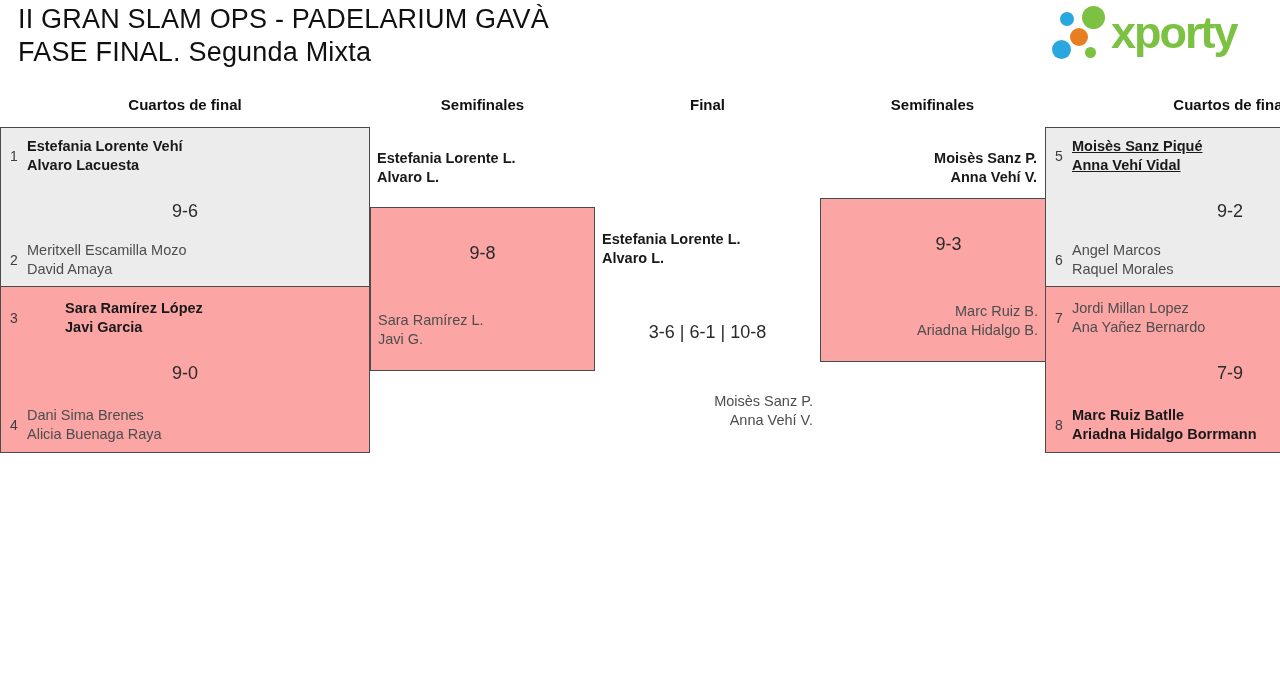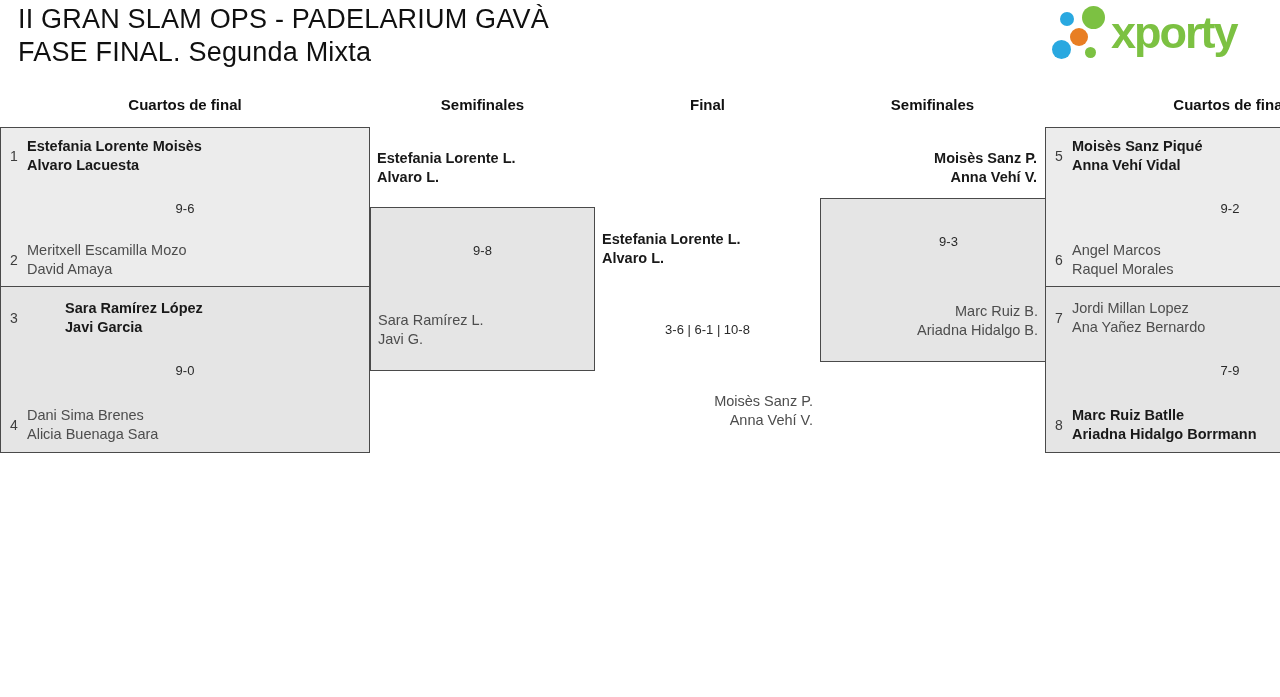--- a/index.html
+++ b/index.html
@@ -20,29 +20,29 @@
   .dot-green-big   { left:34px; top:6px;  width:23px; height:23px; background:#7CC142; }
   .dot-orange      { left:22px; top:28px; width:18px; height:18px; background:#E87E23; }
   .dot-blue-big    { left:4px;  top:40px; width:19px; height:19px; background:#29A8E0; }
   .dot-green-small { left:37px; top:47px; width:11px; height:11px; background:#7CC142; }
   .logo-text { position:absolute; left:63px; top:8px; font-size:45px; font-weight:800; letter-spacing:-2px; color:#7CC142; line-height:50px; }
 
   
   .round-h { position:absolute; top:96px; font-size:15px; font-weight:700; color:#111; text-align:center; white-space:nowrap; }
 
   
-  .match-box { position:absolute; border:1px solid #4a4a4a; box-sizing:border-box; background:#e5e5e5; }
+  .match-box { position:absolute; border:1px solid #4a4a4a; box-sizing:border-box; background:#fca5a5; }
   .match-box.gray { background:#ececec; }
   .match-box > * { position:absolute; }
 
   .team { font-size:14.5px; line-height:19px; color:#4d4d4d; white-space:nowrap; }
   .team.winner { font-weight:700; color:#191919; }
   .team.right { text-align:right; }
   .seed { font-size:14px; color:#3d3d3d; width:16px; text-align:center; }
-  .score { font-size:13px; color:#2a2a2a; text-align:center; white-space:nowrap; }
+  .score { font-size:18px; color:#2a2a2a; text-align:center; white-space:nowrap; }
 
   .label { position:absolute; } 
 </style>
 </head>
 <body>
 
 <div class="page">
 
   <div class="title-line" style="top:4px;">II GRAN SLAM OPS - PADELARIUM GAVÀ</div>
   <div class="title-line" style="top:37px;">FASE FINAL. Segunda Mixta</div>
@@ -58,42 +58,42 @@
 
   <div class="round-h" style="left:0;width:370px;">Cuartos de final</div>
   <div class="round-h" style="left:370px;width:225px;">Semifinales</div>
   <div class="round-h" style="left:595px;width:225px;">Final</div>
   <div class="round-h" style="left:820px;width:225px;">Semifinales</div>
   <div class="round-h" style="left:1045px;width:370px;">Cuartos de final</div>
 
   <div class="match-box gray" style="left:0;top:127px;width:370px;height:160px;">
     <div class="seed" style="left:5px;top:20px;">1</div>
     <div class="team winner" style="left:26px;top:9px;">
-      <div>Estefania Lorente Moisès</div>
+      <div>Estefania Lorente Vehí</div>
       <div>Alvaro Lacuesta</div>
     </div>
     <div class="score" style="left:0;top:73px;width:100%;">9-6</div>
     <div class="seed" style="left:5px;bottom:18px;">2</div>
     <div class="team" style="left:26px;bottom:7px;">
       <div>Meritxell Escamilla Mozo</div>
       <div>David Amaya</div>
     </div>
   </div>
 
   <div class="match-box" style="left:0;top:286px;width:370px;height:167px;">
     <div class="seed" style="left:5px;top:23px;">3</div>
     <div class="team winner" style="left:26px;top:12px;margin-left:38px;">
       <div>Sara Ramírez López</div>
       <div>Javi Garcia</div>
     </div>
     <div class="score" style="left:0;top:76px;width:100%;">9-0</div>
     <div class="seed" style="left:5px;bottom:19px;">4</div>
     <div class="team" style="left:26px;bottom:8px;">
       <div>Dani Sima Brenes</div>
-      <div>Alicia Buenaga Sara</div>
+      <div>Alicia Buenaga Raya</div>
     </div>
   </div>
 
   <div class="label team winner" style="left:377px;top:149px;">
     <div>Estefania Lorente L.</div>
     <div>Alvaro L.</div>
   </div>
   <div class="match-box" style="left:370px;top:207px;width:225px;height:164px;">
     <div class="score" style="left:0;top:35px;width:100%;">9-8</div>
     <div class="team" style="left:7px;top:103px;">
@@ -119,21 +119,21 @@
   <div class="match-box" style="left:820px;top:198px;width:257px;height:164px;padding-left:20px;">
     <div class="score" style="left:0;top:35px;width:100%;">9-3</div>
     <div class="team right" style="left:0;top:103px;width:217px;">
       <div>Marc Ruiz B.</div>
       <div>Ariadna Hidalgo B.</div>
     </div>
   </div>
 
   <div class="match-box gray" style="left:1045px;top:127px;width:370px;height:160px;">
     <div class="seed" style="left:5px;top:20px;">5</div>
-    <div class="team winner" style="left:26px;top:9px;">
+    <div class="team winner" style="left:26px;top:9px;text-decoration:underline;">
       <div>Moisès Sanz Piqué</div>
       <div>Anna Vehí Vidal</div>
     </div>
     <div class="score" style="left:0;top:73px;width:100%;">9-2</div>
     <div class="seed" style="left:5px;bottom:18px;">6</div>
     <div class="team" style="left:26px;bottom:7px;">
       <div>Angel Marcos</div>
       <div>Raquel Morales</div>
     </div>
   </div>

